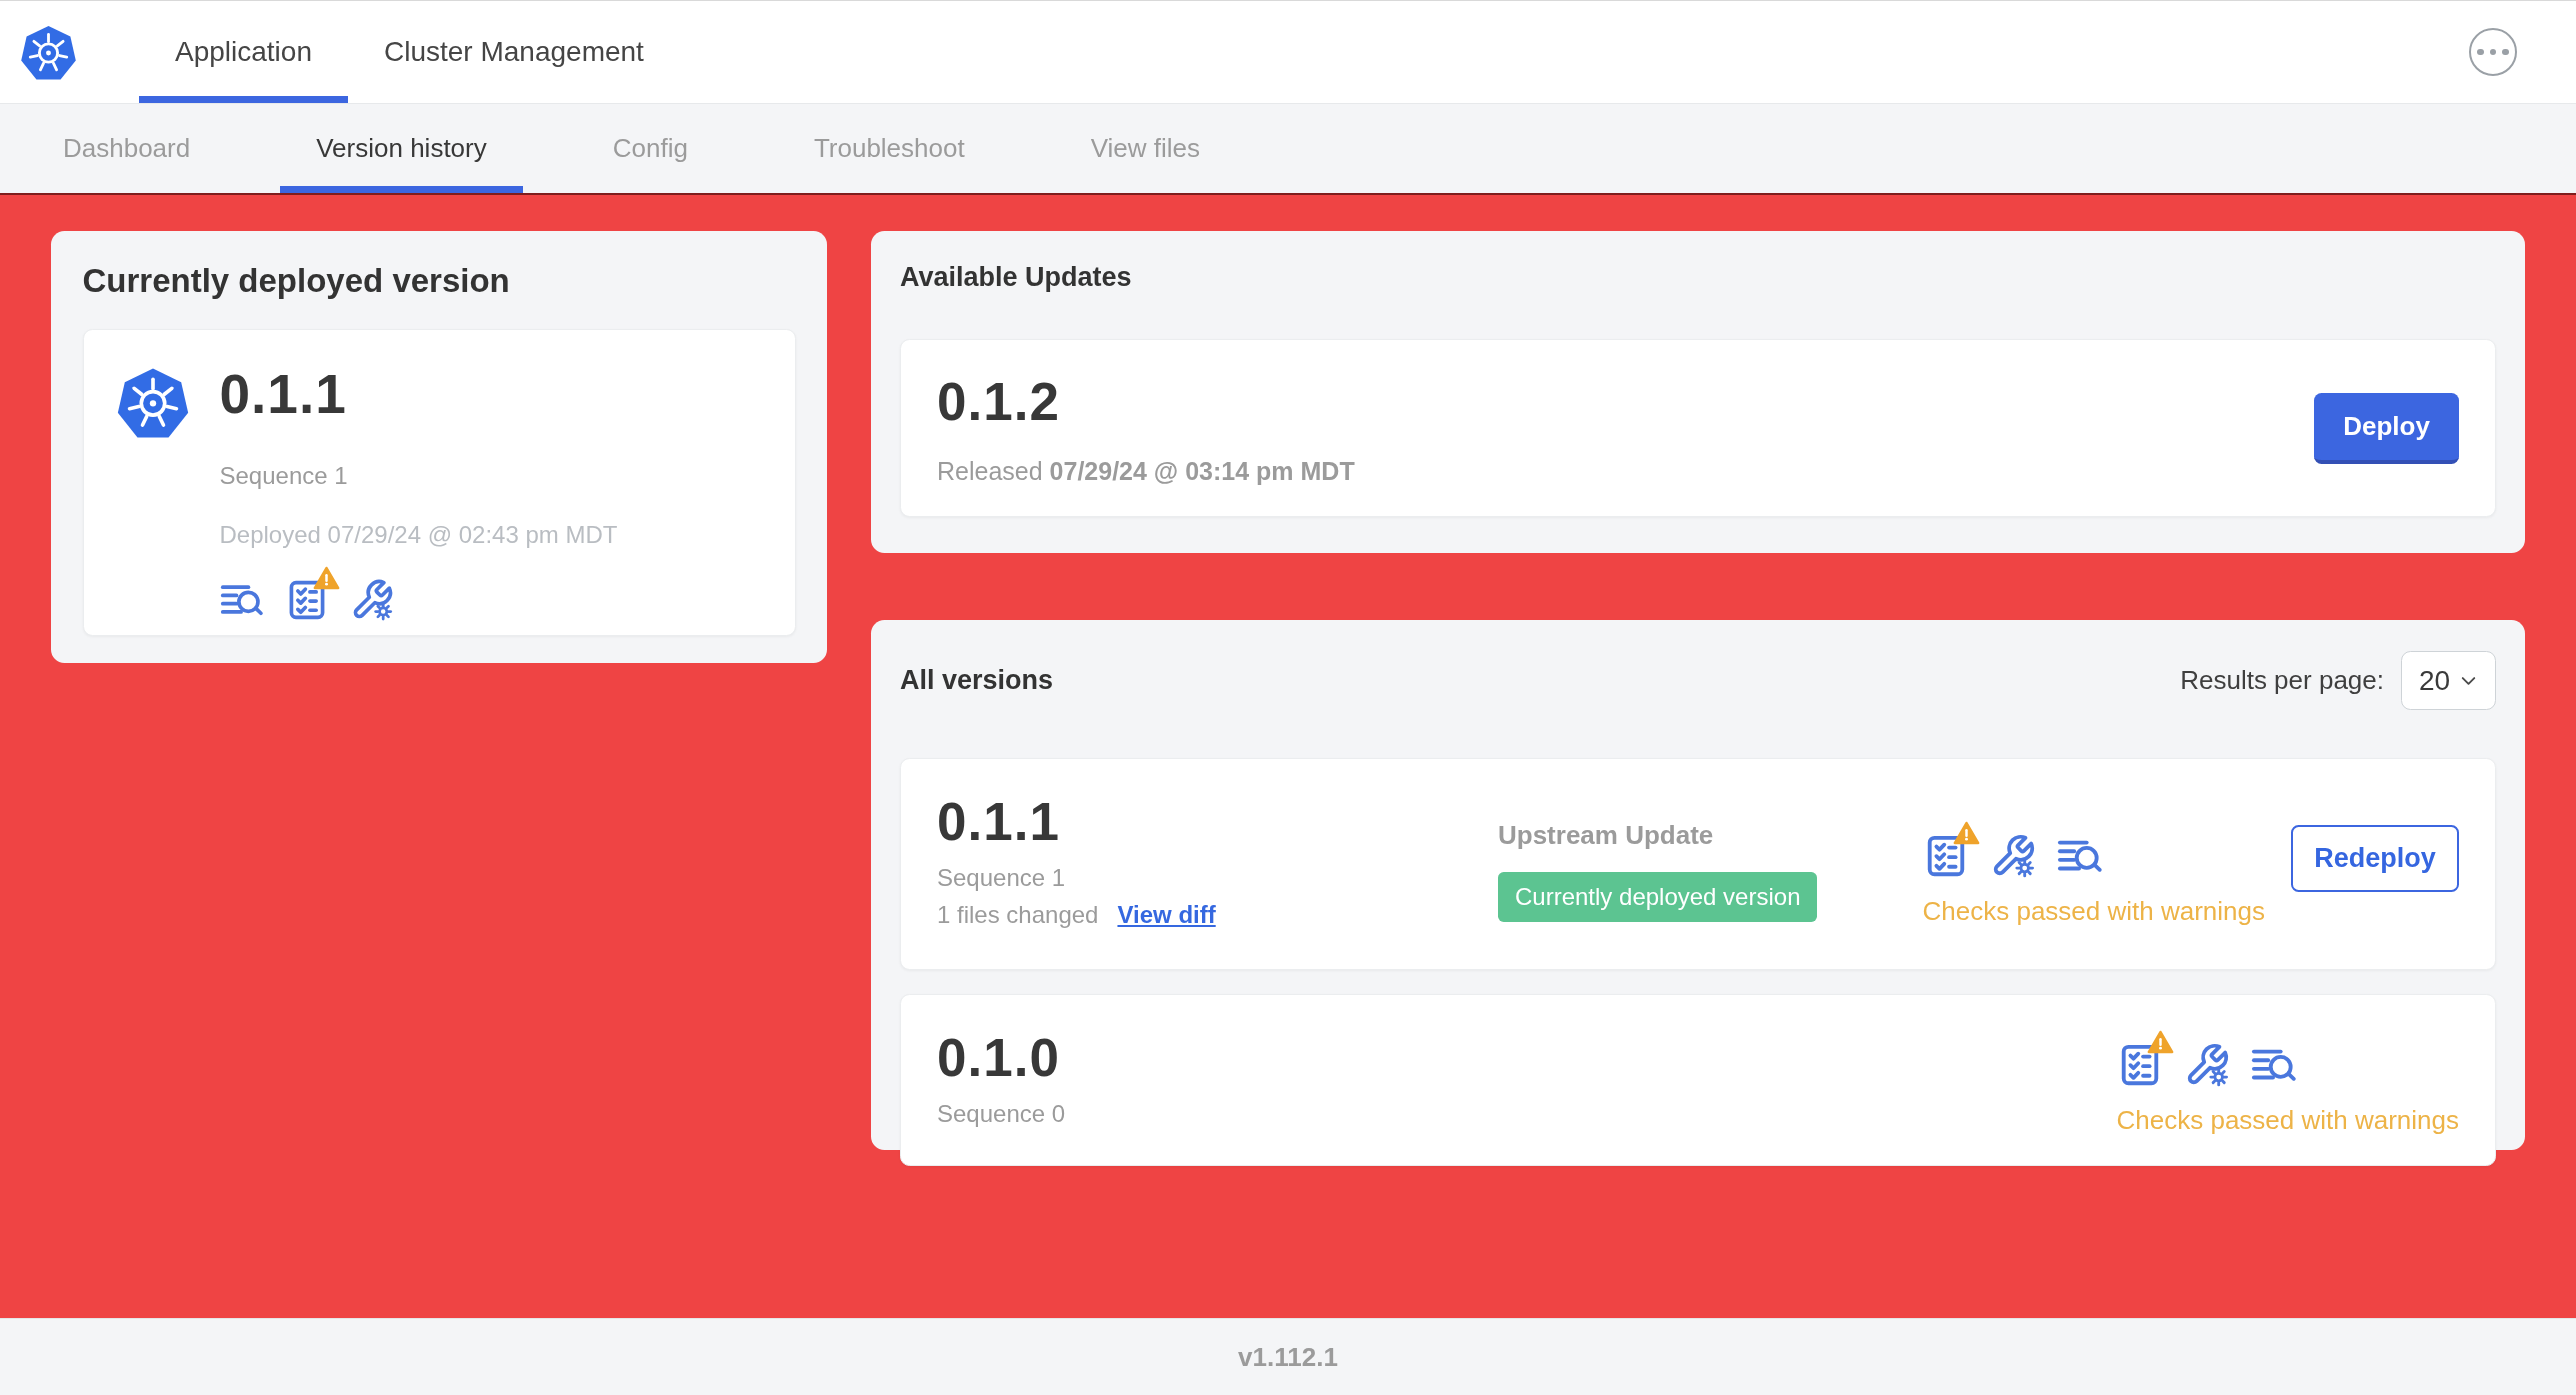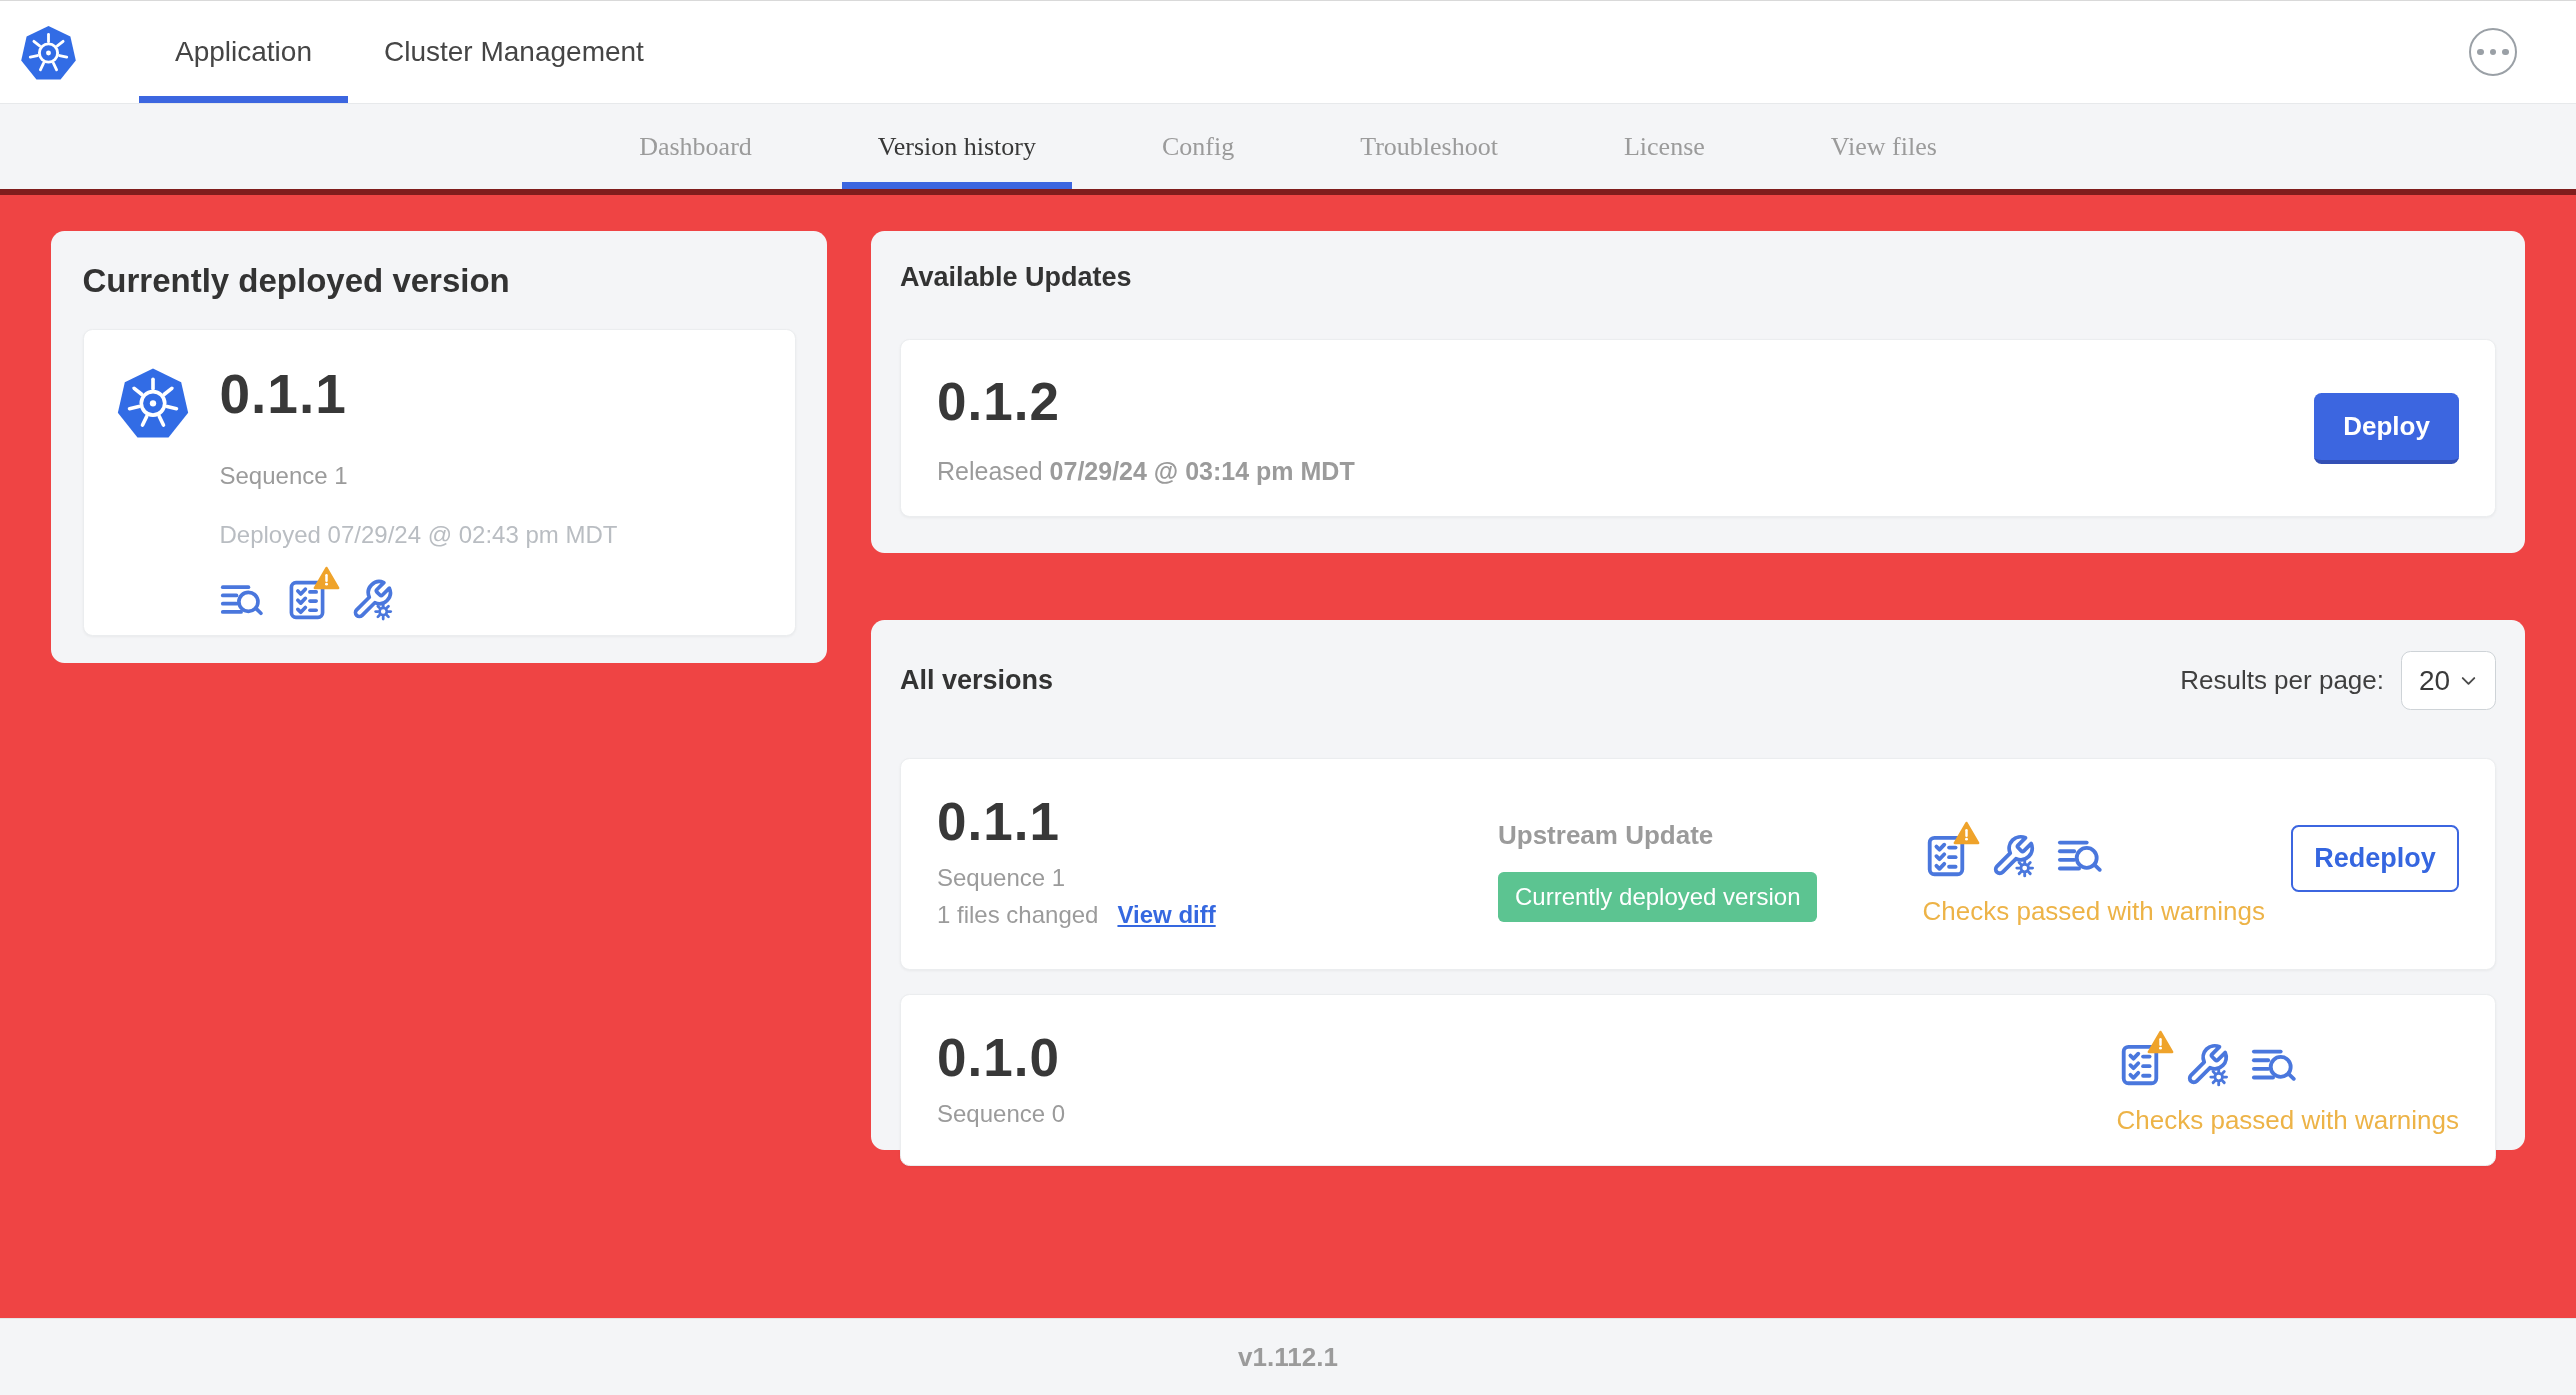--- a/index.html
+++ b/index.html
@@ -31,22 +31,22 @@
     margin-left:auto; align-self:center;
     width:48px; height:48px; border:2.9px solid #9aa0a6; border-radius:50%;
     display:flex; align-items:center; justify-content:center; gap:5.7px;
     background:#fff; cursor:pointer; margin-right:19px;
   }
   .more-btn .dot { width:6.7px; height:6.7px; border-radius:50%; background:#9aa0a6; }
 
   
   .subnav {
     height:91px; flex:none; background:#f4f5f7;
-    border-bottom:6px solid #7f1d1d;
-    display:flex; justify-content:center;font-family:Liberation Serif, serif;
+    border-bottom:2px solid #7f1d1d;
+    display:flex; 
   }
   .sub-tab {
     display:flex; align-items:center; padding:0 63px;
     font-size:26px; color:#9b9b9b; position:relative; cursor:pointer;
   }
   .sub-tab.active { color:#383838; font-weight:500; }
   .sub-tab.active::after {
     content:""; position:absolute; left:27px; right:27px; bottom:0;
     height:6.7px; background:#3c66e0;
   }
@@ -233,23 +233,20 @@
   <div class="sub-tab active">
     <span>Version history</span>
   </div>
   <div class="sub-tab">
     <span>Config</span>
   </div>
   <div class="sub-tab">
     <span>Troubleshoot</span>
   </div>
   <div class="sub-tab">
-    <span>License</span>
-  </div>
-  <div class="sub-tab">
     <span>View files</span>
   </div>
 </nav>
 
 <main class="content">
 
   <div class="left-col">
     <section class="panel deployed-panel">
       <h2 class="panel-title-lg">Currently deployed version</h2>
       <div class="card deployed-inner">

